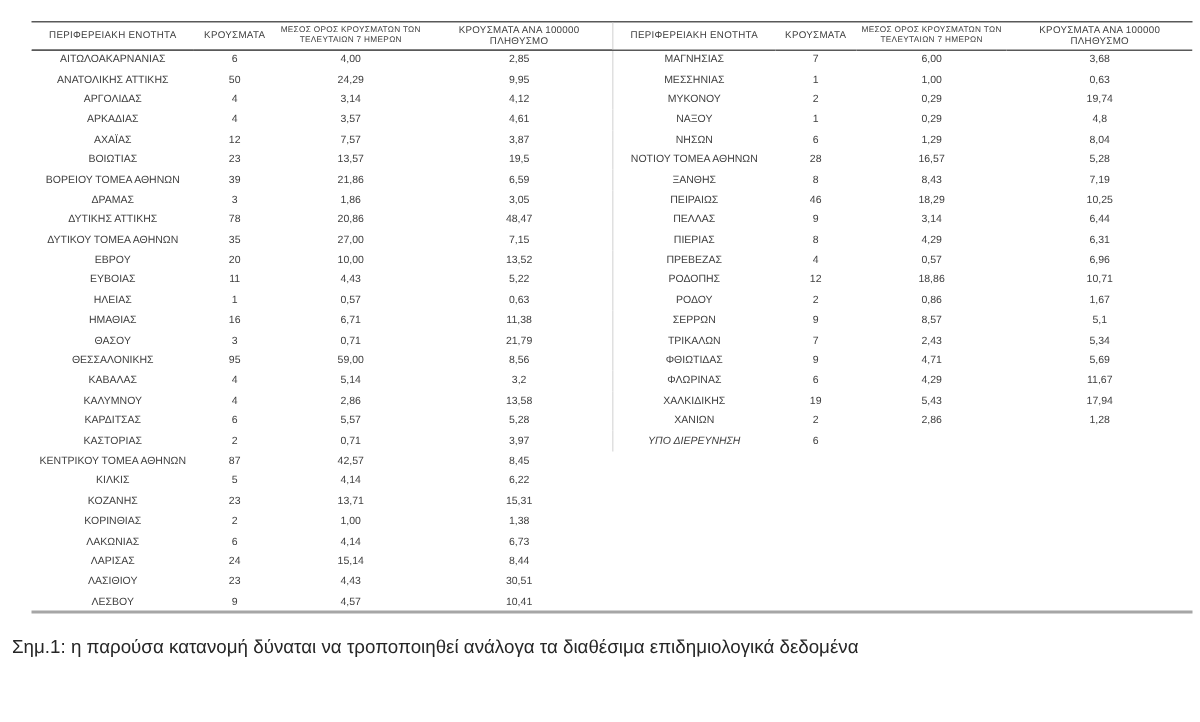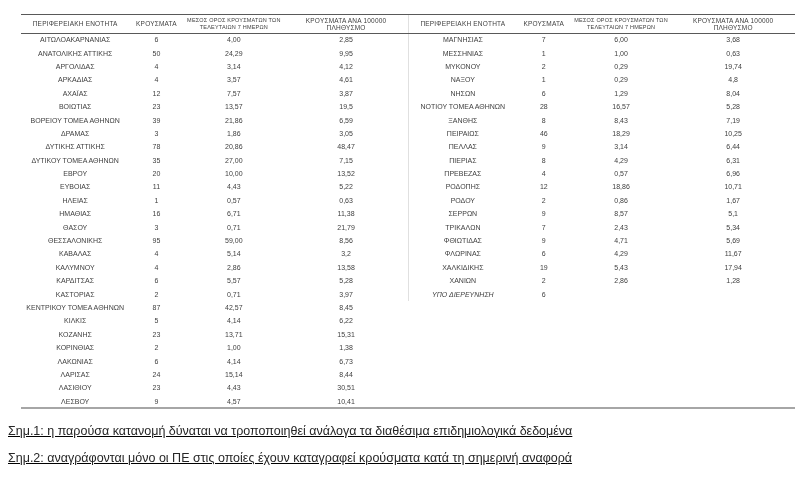--- a/index.html
+++ b/index.html
@@ -68,21 +68,20 @@
     box-sizing: border-box;
     white-space: nowrap;
     overflow: hidden;
   }
   tbody td.italic { font-style: italic; }
   .notes {
     position: absolute;
     left: 8px;
     top: 424px;
     width: 784px;
-    text-decoration: underline;
   }
   .notes p {
     margin: 0 0 13px 0;
     font-size: 12.5px;
     color: #262626;
   }
 </style>
 </head>
 <body>
 
@@ -413,16 +412,15 @@
             <td></td>
             <td></td>
           </tr>
         </tbody>
     </table>
 
   </div>
 
   <div class="notes">
     <p>Σημ.1: η παρούσα κατανομή δύναται να τροποποιηθεί ανάλογα τα διαθέσιμα επιδημιολογικά δεδομένα</p>
-    <p>Σημ.2: αναγράφονται μόνο οι ΠΕ στις οποίες έχουν καταγραφεί κρούσματα κατά τη σημερινή αναφορά</p>
   </div>
 
 </div>
 
 </body></html>

